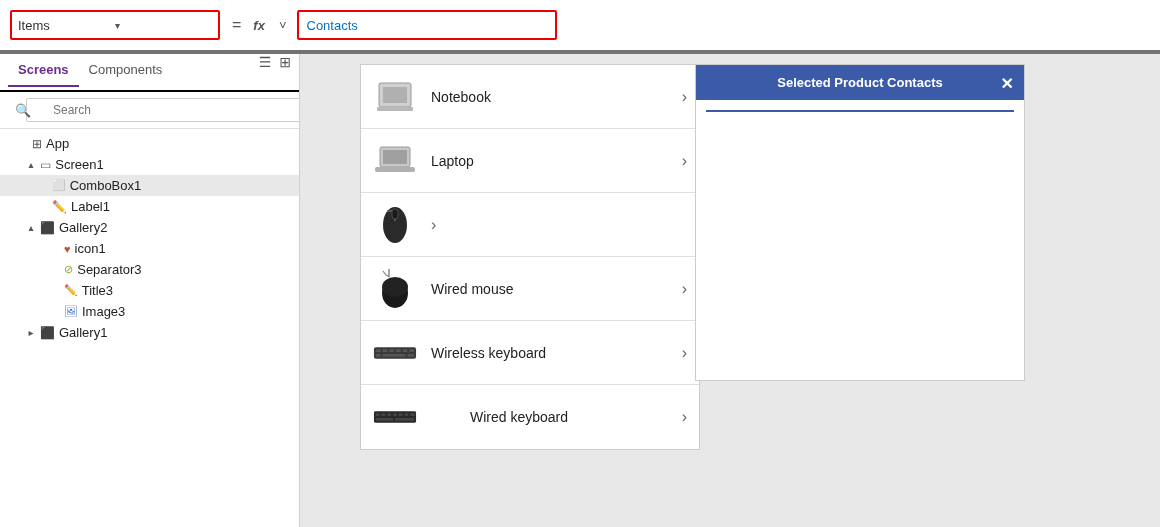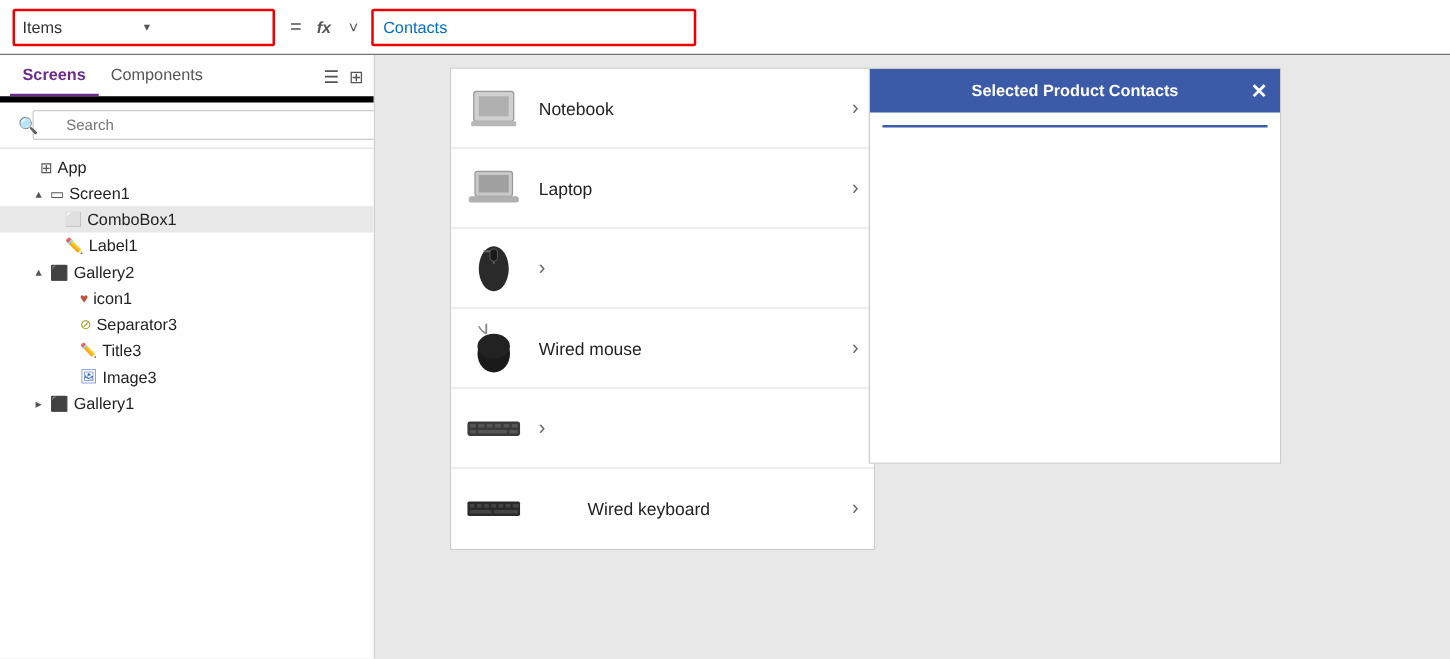--- a/index.html
+++ b/index.html
@@ -2,23 +2,23 @@
 <html><head>
   <meta charset="utf-8">
   <style>
     * { box-sizing: border-box; margin: 0; padding: 0; }
     body { font-family: 'Segoe UI', Arial, sans-serif; background: #f0f0f0; width: 1160px; height: 527px; overflow: hidden; font-size: 13px; }
 
     
     .top-bar {
       display: flex;
       align-items: center;
-      height: 44px;
-      background: #fff;
-      border-bottom: 1px solid #737373;
+      height: 54px;
+      background: #fff;
+      border-bottom: 4px solid #737373;
       padding: 0 10px;
       gap: 8px;
     }
     .top-bar-items-box {
       display: flex;
       align-items: center;
       border: 2px solid #e00;
       border-radius: 2px;
       padding: 2px 6px;
       min-width: 210px;
@@ -71,22 +71,22 @@
       width: 300px;
       min-width: 300px;
       background: #fff;
       border-right: 1px solid #d0d0d0;
       display: flex;
       flex-direction: column;
       overflow: hidden;
     }
     .sidebar-tabs {
       display: flex;
-      align-items: center;
-      border-bottom: 5px solid #000000;
+      align-items: flex-start;
+      border-bottom: 2px solid #000000;
       padding: 0 8px;
       gap: 0;
       height: 38px;
     }
     .sidebar-tab {
       padding: 8px 10px;
       cursor: pointer;
       font-size: 13px;
       color: #555;
       border-bottom: 2px solid transparent;
@@ -431,20 +431,21 @@
             <rect x="10" y="4" width="5" height="3" rx="0.5" fill="#555"></rect>
             <rect x="17" y="4" width="5" height="3" rx="0.5" fill="#555"></rect>
             <rect x="24" y="4" width="5" height="3" rx="0.5" fill="#555"></rect>
             <rect x="31" y="4" width="5" height="3" rx="0.5" fill="#555"></rect>
             <rect x="38" y="4" width="5" height="3" rx="0.5" fill="#555"></rect>
             <rect x="3" y="9" width="5" height="3" rx="0.5" fill="#555"></rect>
             <rect x="10" y="9" width="24" height="3" rx="0.5" fill="#555"></rect>
             <rect x="36" y="9" width="7" height="3" rx="0.5" fill="#555"></rect>
           </svg>
         </div>
+        <span class="gallery-row-text">Wireless keyboard</span>
         <span class="gallery-row-chevron">›</span>
       </div>
 
       <div class="gallery-row">
         <div class="gallery-row-img">
           <svg width="46" height="14" viewBox="0 0 46 14">
             <rect x="1" y="1" width="44" height="12" rx="1.5" fill="#2a2a2a"></rect>
             <rect x="3" y="3" width="4" height="3" rx="0.5" fill="#444"></rect>
             <rect x="9" y="3" width="4" height="3" rx="0.5" fill="#444"></rect>
             <rect x="15" y="3" width="4" height="3" rx="0.5" fill="#444"></rect>

